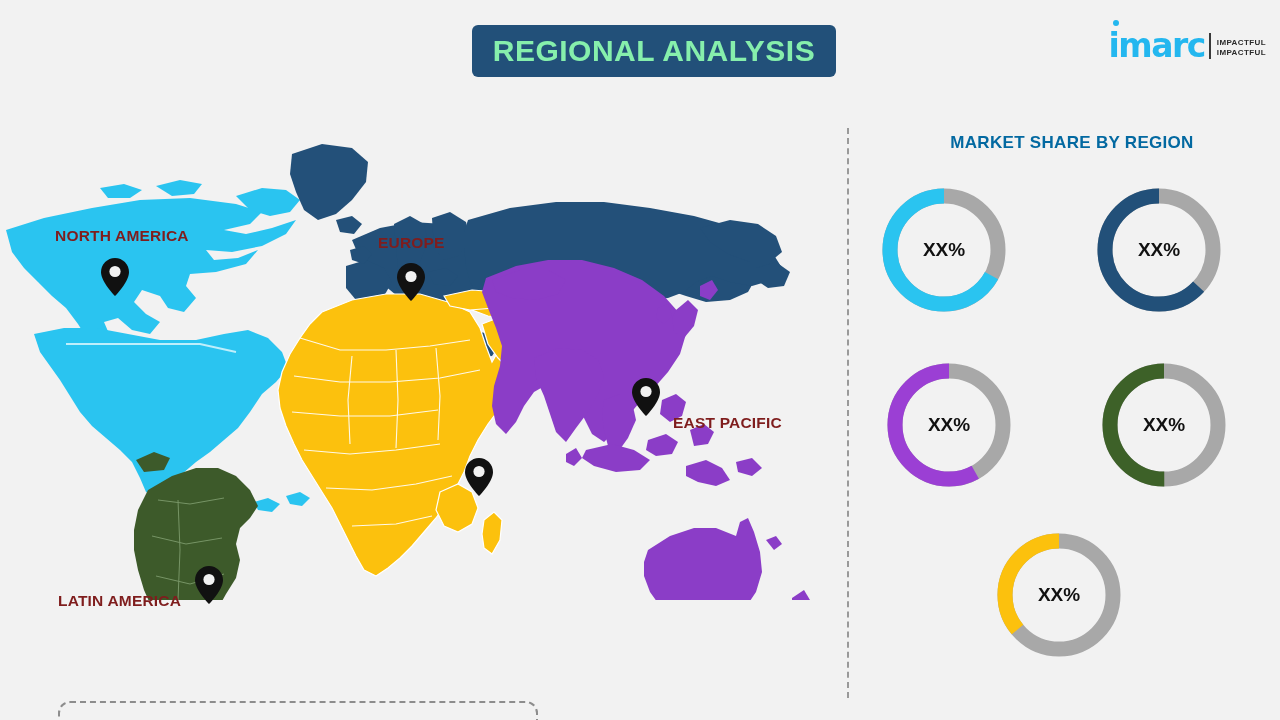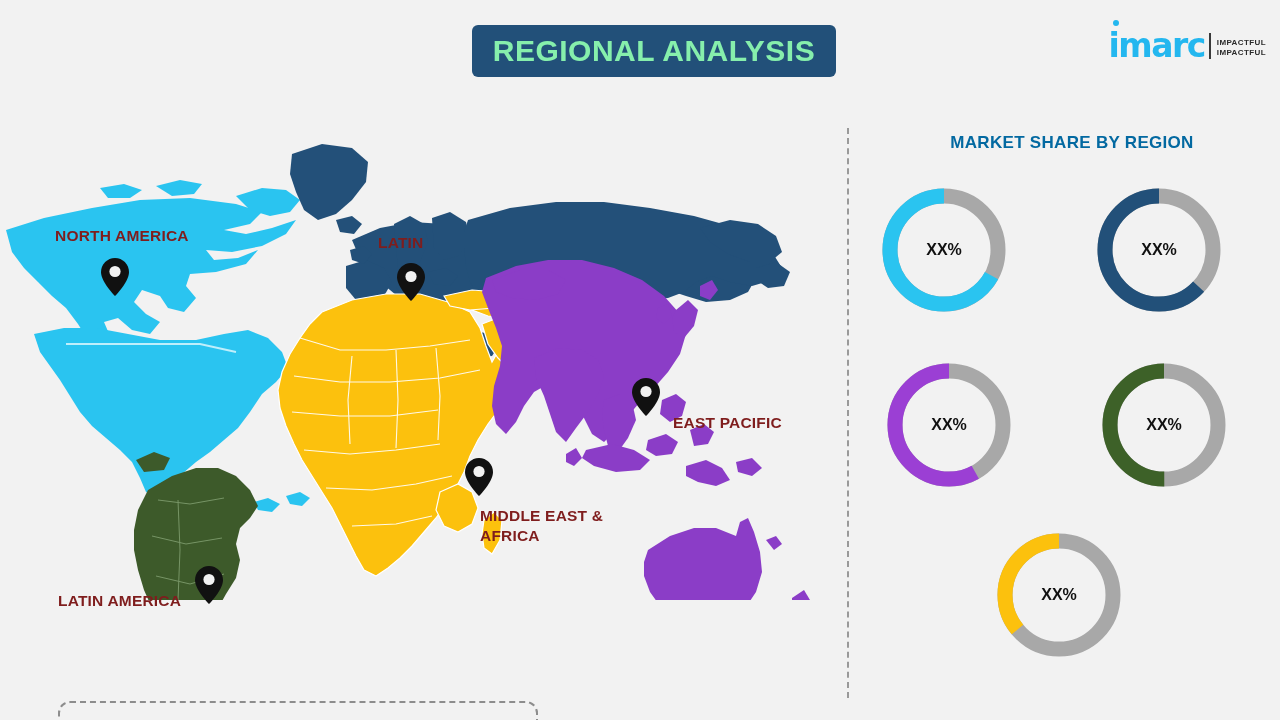--- a/index.html
+++ b/index.html
@@ -189,21 +189,21 @@
   .donut svg { display: block; }
   .donut-center-label {
     position: absolute;
     left: 0;
     top: 0;
     width: 136px;
     height: 136px;
     display: flex;
     align-items: center;
     justify-content: center;
-    font-size: 16px;
+    font-size: 19px;
     font-weight: bold;
     color: #111111;
   }
   #donut-0 { left: 28px;  top: 82px; }
   #donut-1 { left: 243px; top: 82px; }
   #donut-2 { left: 33px;  top: 257px; }
   #donut-3 { left: 248px; top: 257px; }
   #donut-4 { left: 143px; top: 427px; }
 </style>
 </head>
@@ -377,24 +377,22 @@
         <path d="M150,500 L168,520 L182,546"></path>
       </g>
     </g>
 
     <g>
       <path fill="#8b3dc7" d="M766,440 L776,436 L782,444 L774,450 Z"></path>
     </g>
   </svg>
 
   <div class="map-label" id="label-north-america">NORTH AMERICA</div>
-  <div class="map-label" id="label-europe">LATIN</div>
+  <div class="map-label" id="label-europe">EUROPE</div>
   <div class="map-label" id="label-asia-pacific">EAST PACIFIC</div>
-  <div class="map-label" id="label-middle-east">MIDDLE EAST &amp;
-AFRICA</div>
   <div class="map-label" id="label-latin-america">LATIN AMERICA</div>
 
   <svg class="map-pin" id="pin-north-america" viewBox="0 0 28 38">
     <path fill="#111111" d="M14,0 C6.3,0 0,6.3 0,14 C0,24 14,38 14,38 C14,38 28,24 28,14 C28,6.3 21.7,0 14,0 Z"></path>
     <circle cx="14" cy="13.5" r="5.6" fill="#f2f2f2"></circle>
   </svg>
   <svg class="map-pin" id="pin-europe" viewBox="0 0 28 38">
     <path fill="#111111" d="M14,0 C6.3,0 0,6.3 0,14 C0,24 14,38 14,38 C14,38 28,24 28,14 C28,6.3 21.7,0 14,0 Z"></path>
     <circle cx="14" cy="13.5" r="5.6" fill="#f2f2f2"></circle>
   </svg>

